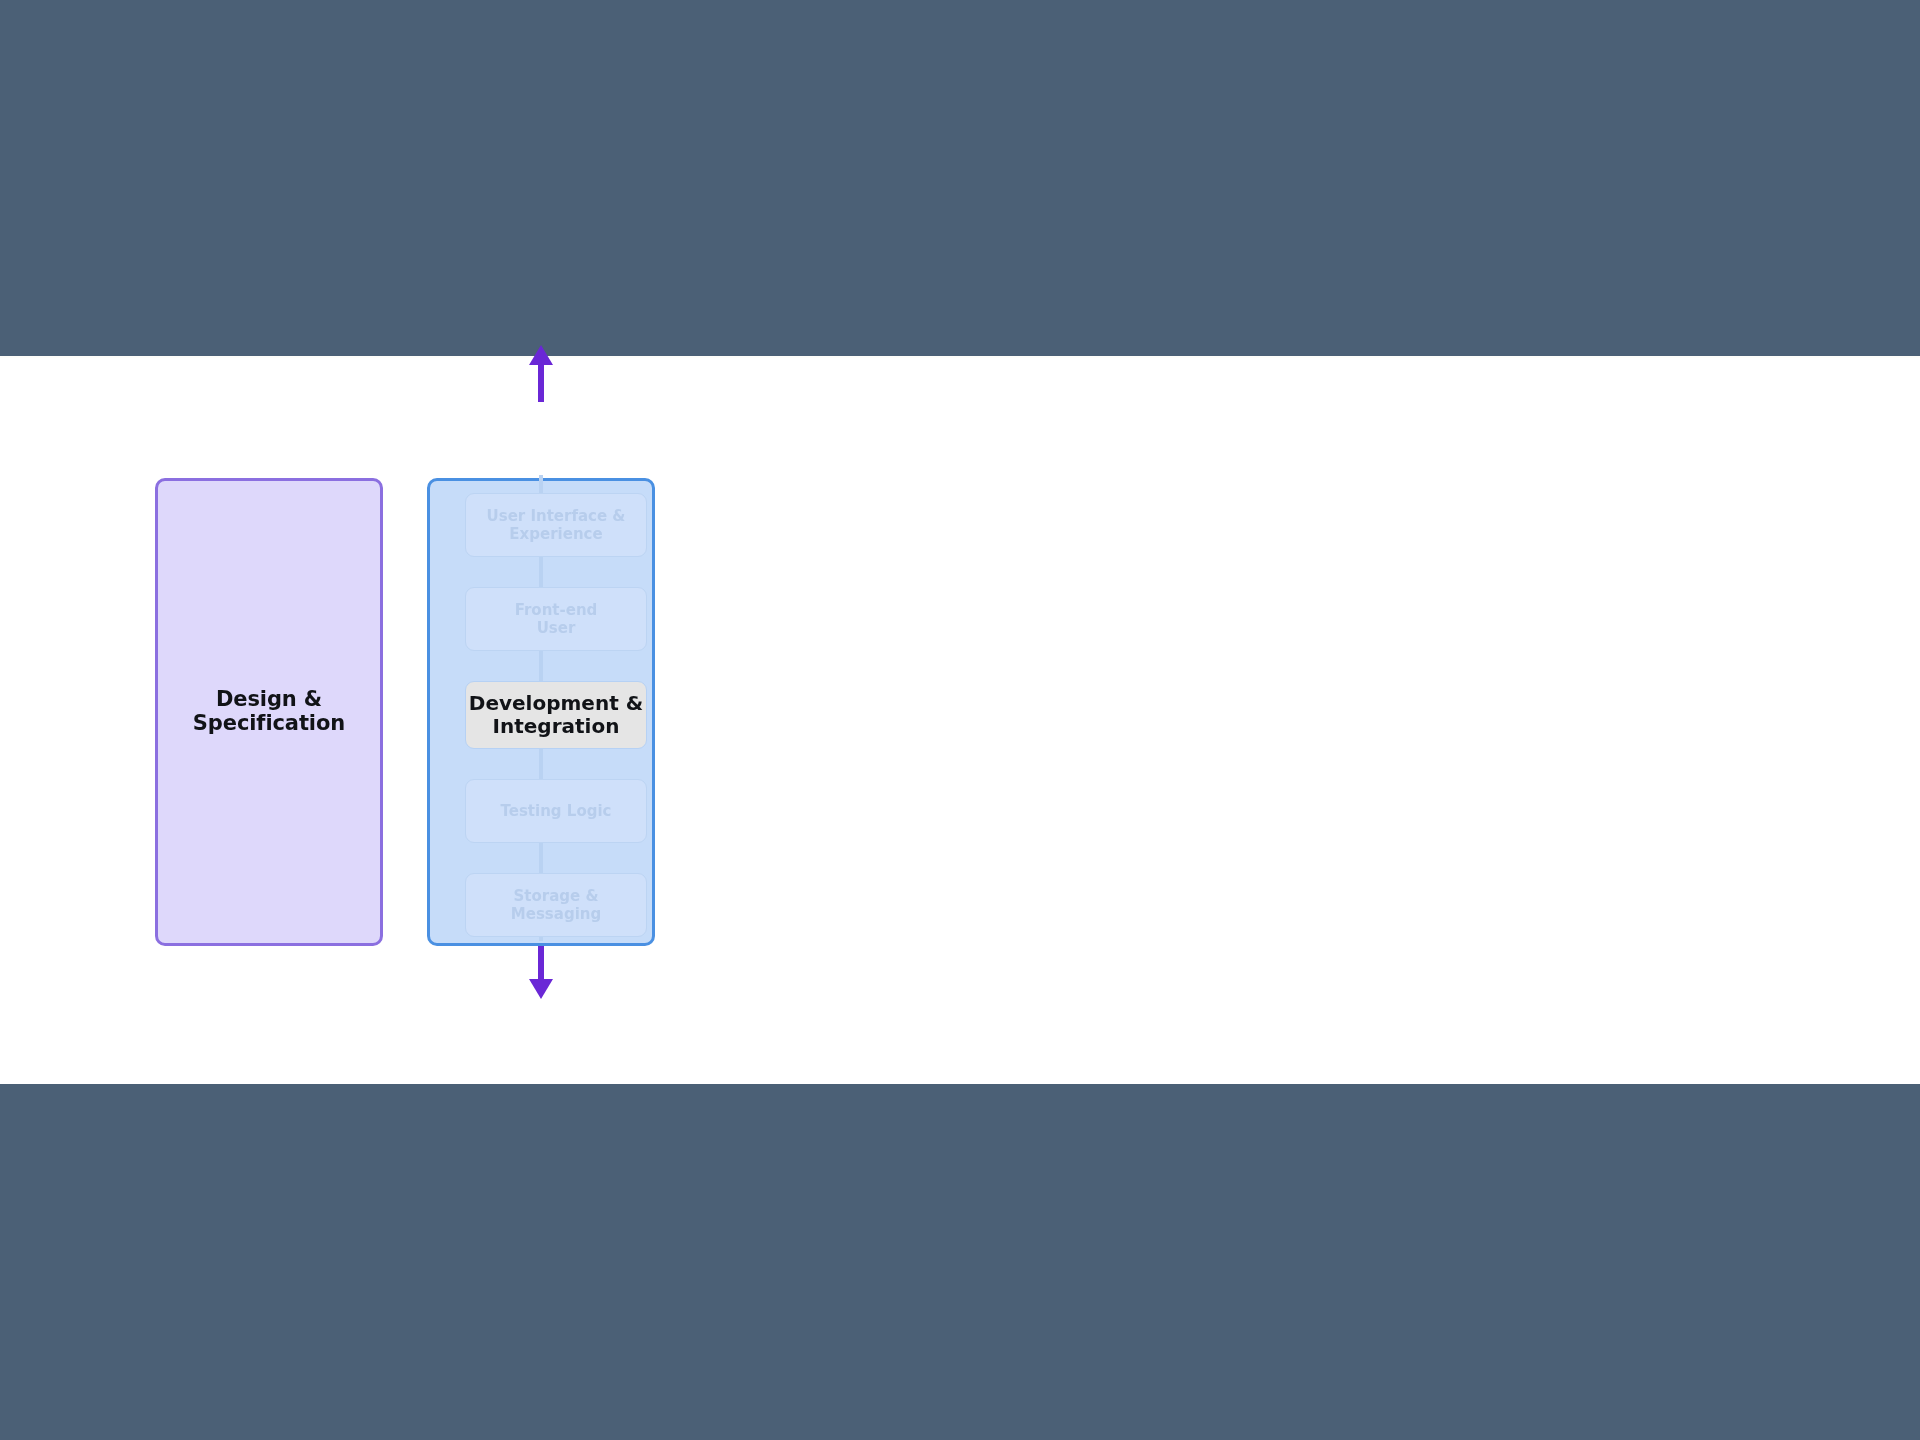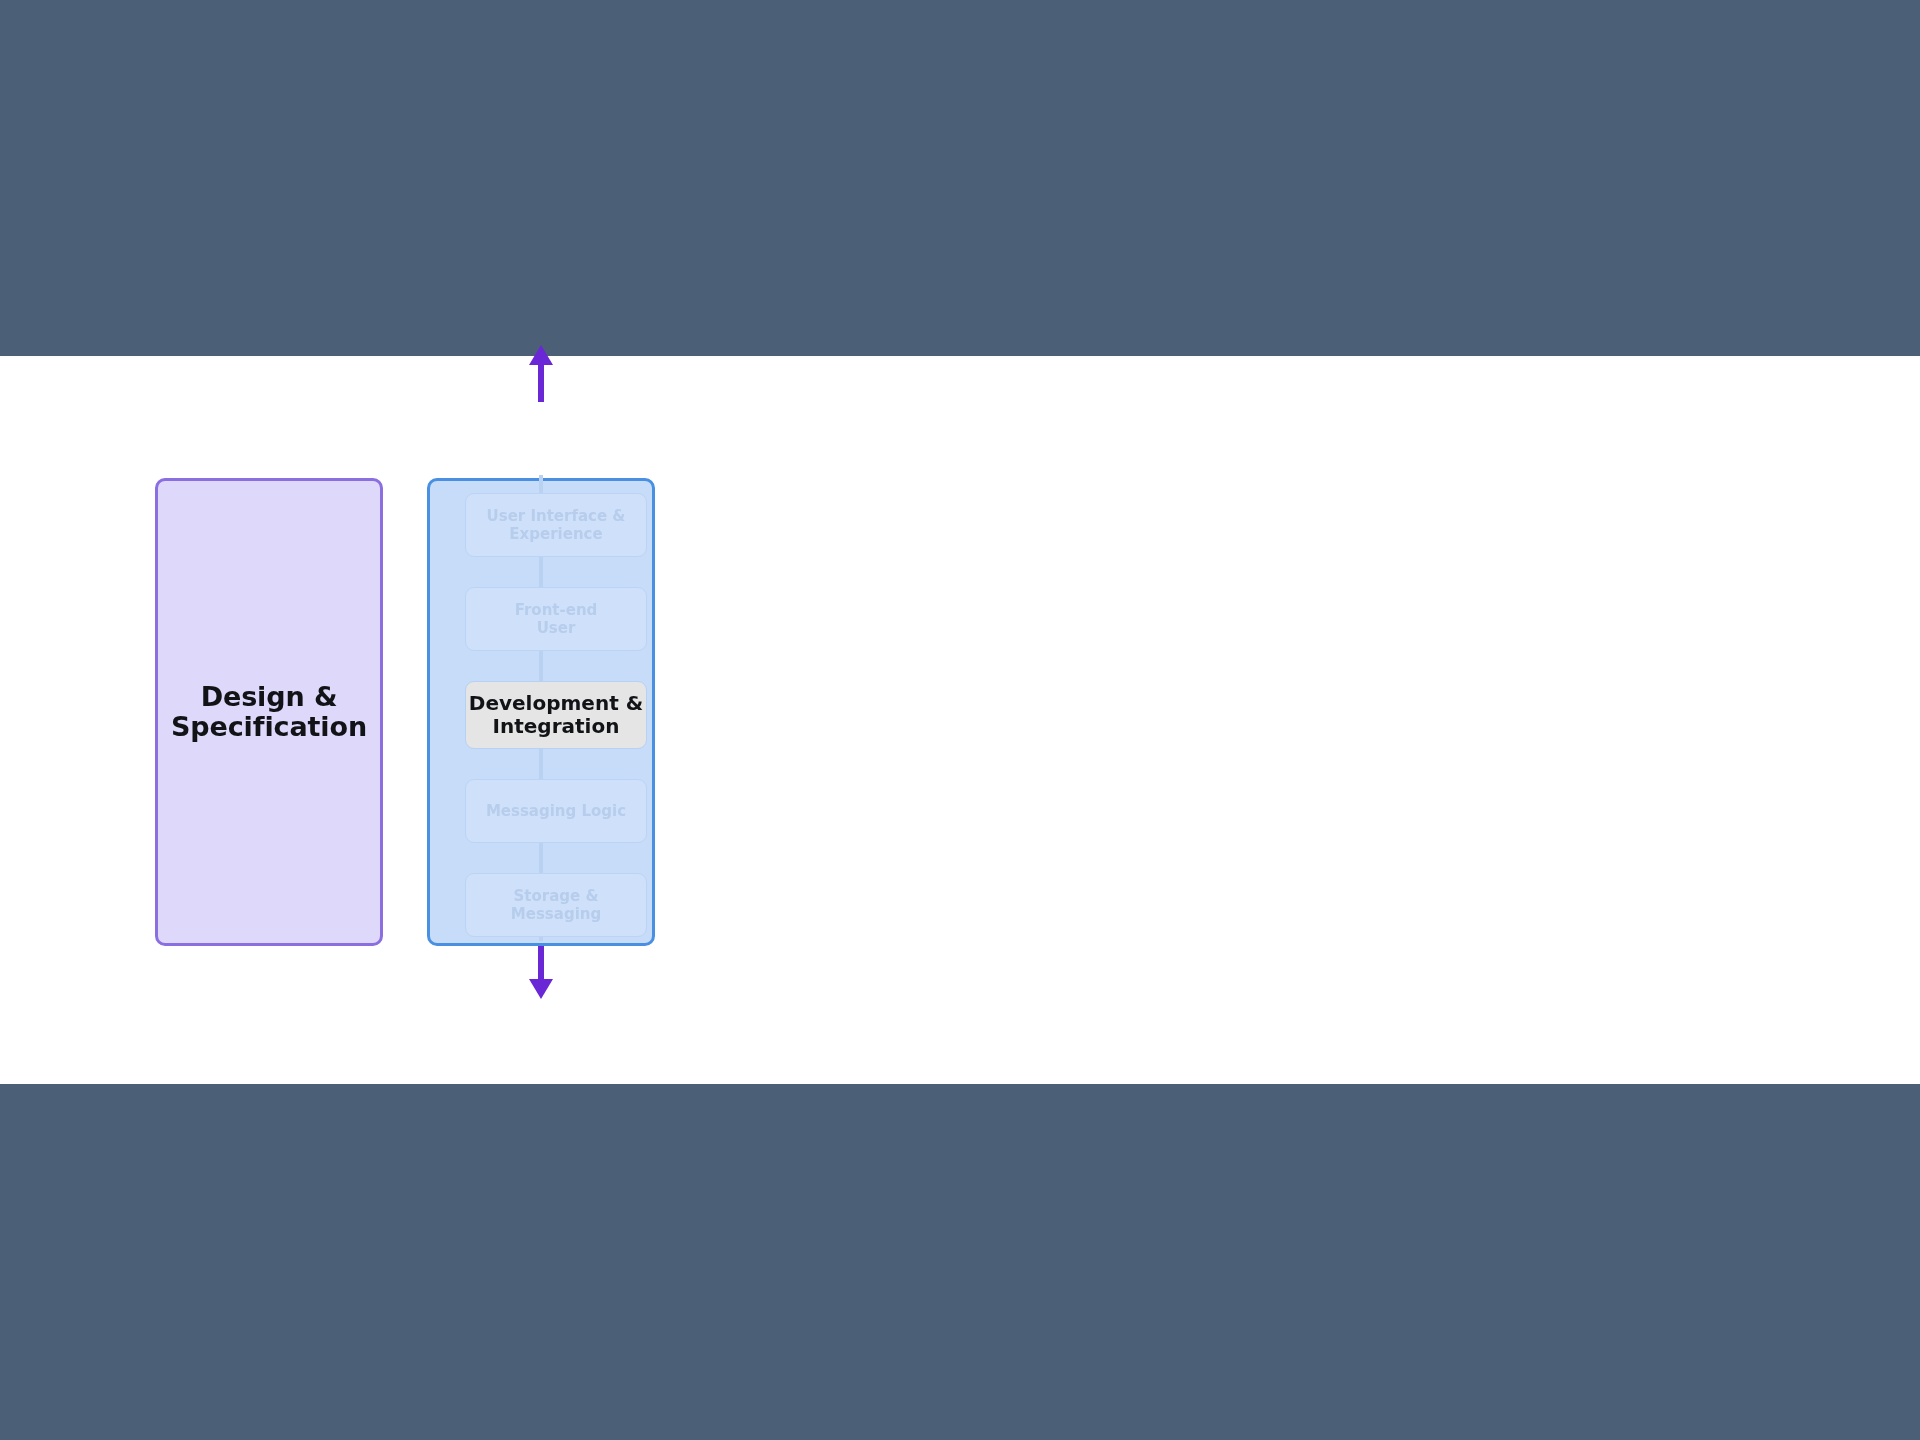--- a/index.html
+++ b/index.html
@@ -91,21 +91,21 @@
     border-color: #27ae45;
   }
 
   .column-label {
     position: absolute;
     left: 0;
     right: 0;
     top: 50%;
     transform: translateY(-50%);
     text-align: center;
-    font-size: 27px;
+    font-size: 21px;
     font-weight: bold;
     line-height: 1.12;
     color: #111317;
     white-space: pre-line;
     letter-spacing: -0.1px;
   }
 
   
   .layer-stack {
     position: absolute;
@@ -227,21 +227,21 @@
             <span>Front-end
 User</span>
           </div>
 
           <div class="layer-box is-active">
             <span>Development &amp;
 Integration</span>
           </div>
 
           <div class="layer-box">
-            <span>Messaging Logic</span>
+            <span>Testing Logic</span>
           </div>
 
           <div class="layer-box">
             <span>Storage &amp;
 Messaging</span>
           </div>
 
         </div>
       </div>
 

